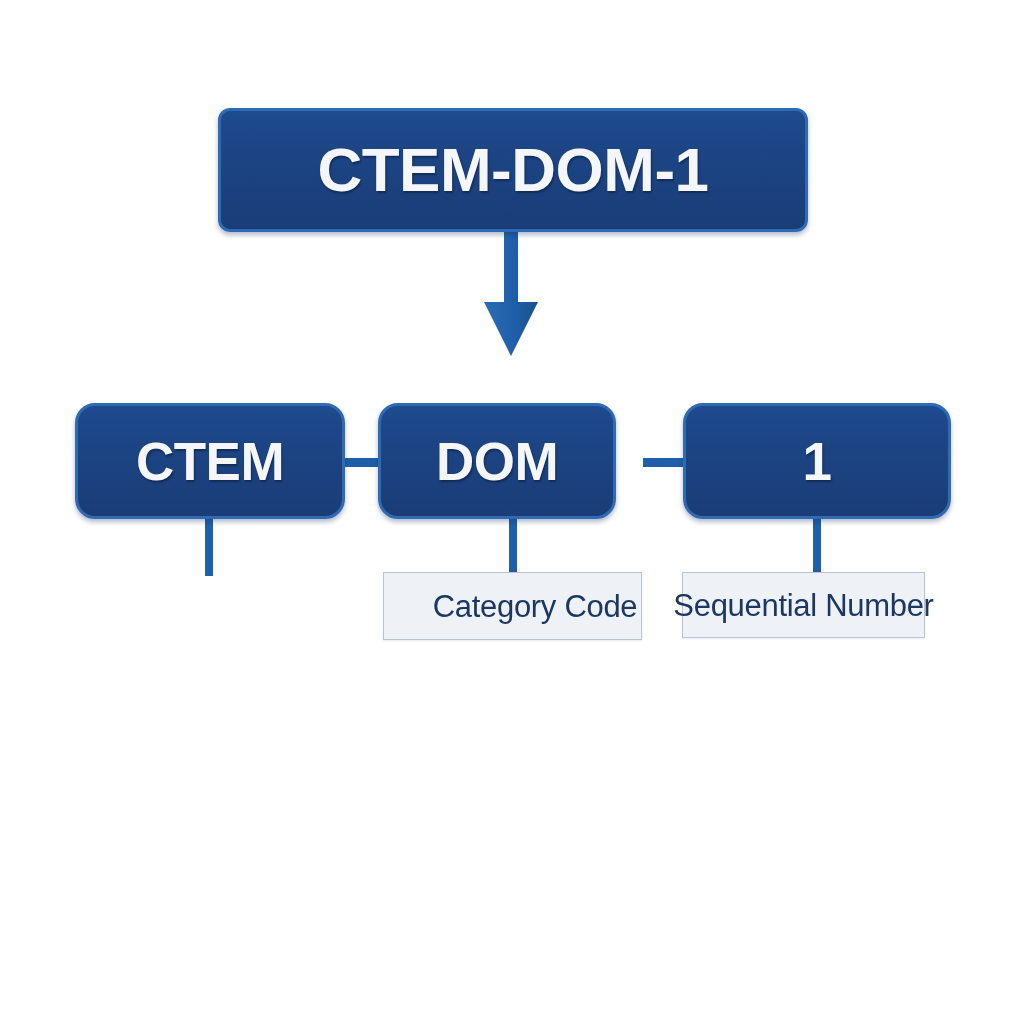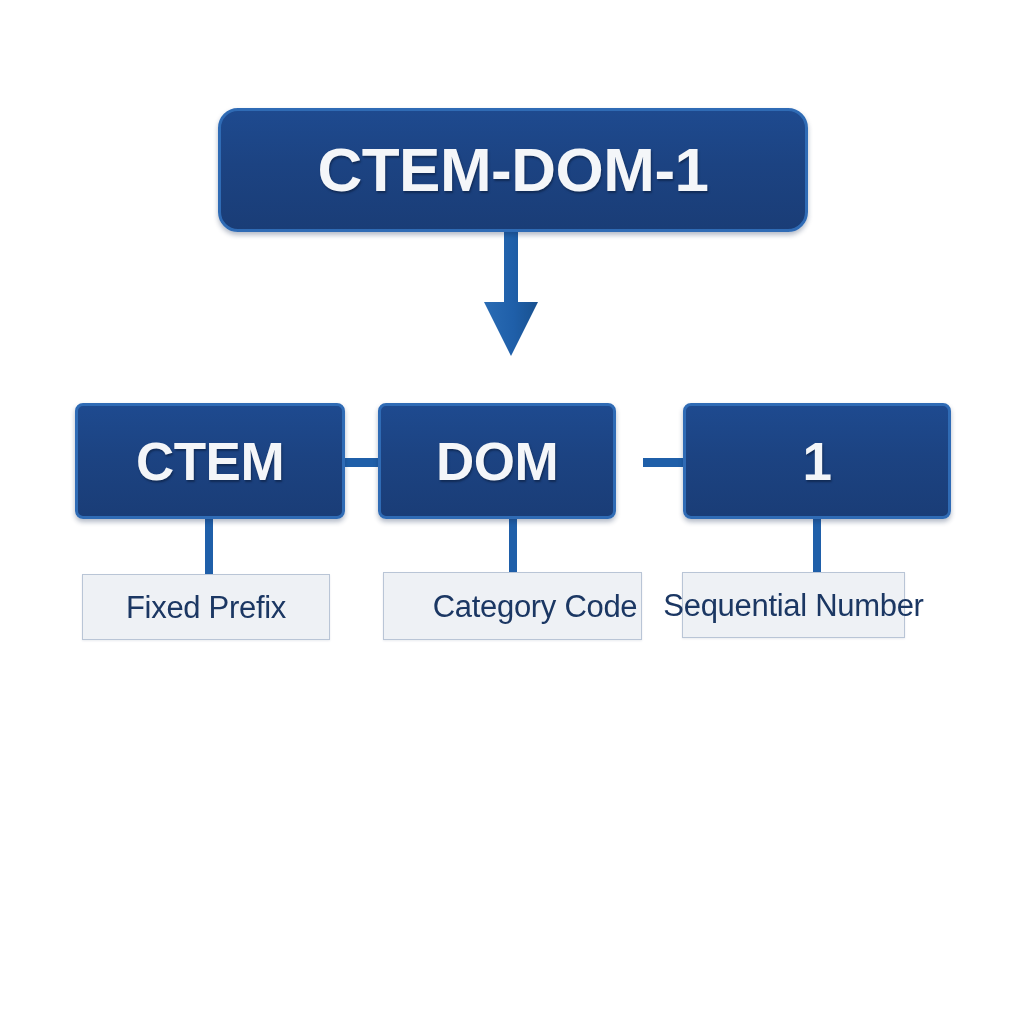--- a/index.html
+++ b/index.html
@@ -17,42 +17,42 @@
     background: #ffffff;
     overflow: hidden;
   }
 
   
   .navy-box {
     position: absolute;
     box-sizing: border-box;
     background: linear-gradient(180deg, #1e4a8f 0%, #1c4382 45%, #1a3d77 100%);
     border: 3px solid #2f6bb5;
-    border-radius: 8px;
+    border-radius: 20px;
     box-shadow: 0 3px 5px rgba(20,40,80,0.32);
     display: flex;
     align-items: center;
     justify-content: center;
     z-index: 3;
   }
   .navy-box .box-label {
     color: #f4f6f9;
     font-weight: bold;
     letter-spacing: -0.5px;
     text-shadow: 1px 2px 2px rgba(10,25,55,0.55);
     white-space: nowrap;
     line-height: 1;
   }
 
   #root-box {
     left: 218px;
     top: 108px;
     width: 590px;
     height: 124px;
-    border-radius: 20px;
+    border-radius: 12px;
   }
   #root-box .box-label {
     font-size: 62px;
   }
 
   .part-box {
     top: 403px;
     height: 116px;
   }
   .part-box .box-label {
@@ -76,21 +76,21 @@
   }
   .chip .chip-label {
     color: #1b3763;
     font-size: 31px;
     line-height: 1;
     white-space: nowrap;
     letter-spacing: -0.3px;
   }
   #chip-0 { left: 82px;  top: 574px; width: 248px; height: 66px; }
   #chip-1 { left: 383px; top: 572px; width: 259px; height: 68px; padding-left: 45px; }
-  #chip-2 { left: 682px; top: 572px; width: 223px; height: 66px; }
+  #chip-2 { left: 682px; top: 572px; width: 243px; height: 66px; }
 
   
   .h-link {
     position: absolute;
     height: 9px;
     background: #1f5fa9;
     top: 458px;
     z-index: 1;
   }
   #h-link-0 { left: 340px; width: 43px; }
@@ -151,23 +151,20 @@
     <span class="box-label">DOM</span>
   </div>
   <div id="part-box-2" class="navy-box part-box">
     <span class="box-label">1</span>
   </div>
 
   <div id="v-link-0" class="v-link"></div>
   <div id="v-link-1" class="v-link"></div>
   <div id="v-link-2" class="v-link"></div>
 
-  <div id="chip-0" class="chip">
-    <span class="chip-label">Fixed Prefix</span>
-  </div>
   <div id="chip-1" class="chip">
     <span class="chip-label">Category Code</span>
   </div>
   <div id="chip-2" class="chip">
     <span class="chip-label">Sequential Number</span>
   </div>
 
 </div>
 
 </body></html>

